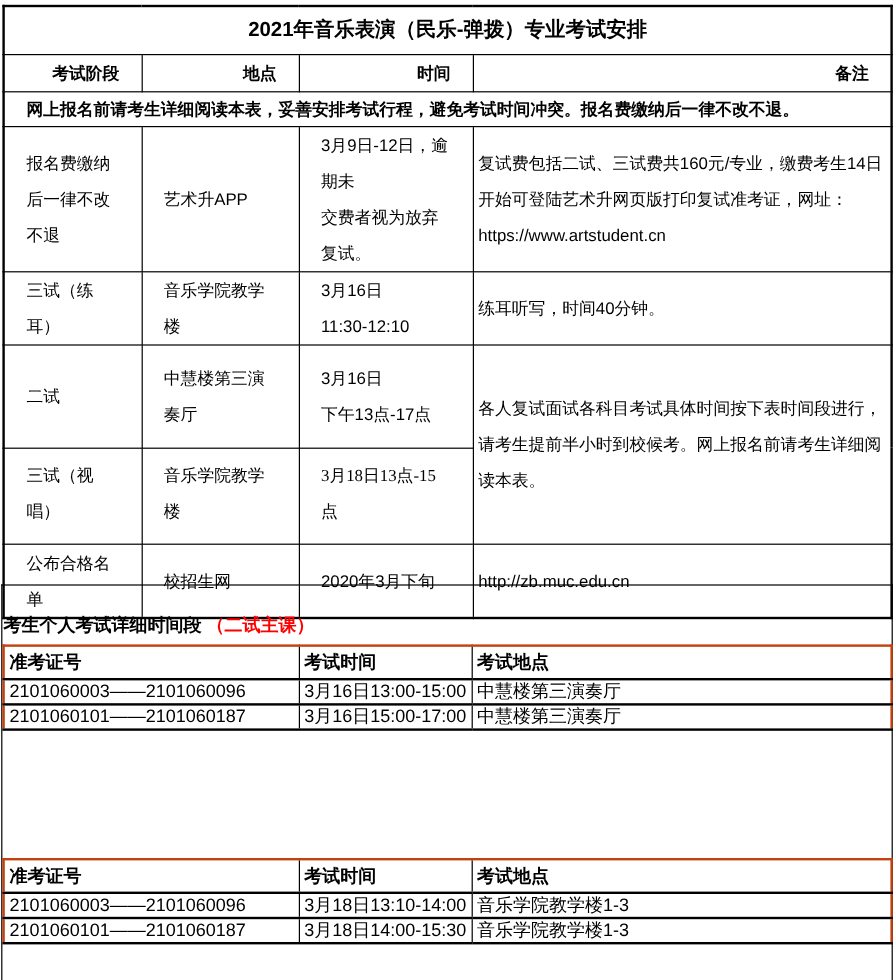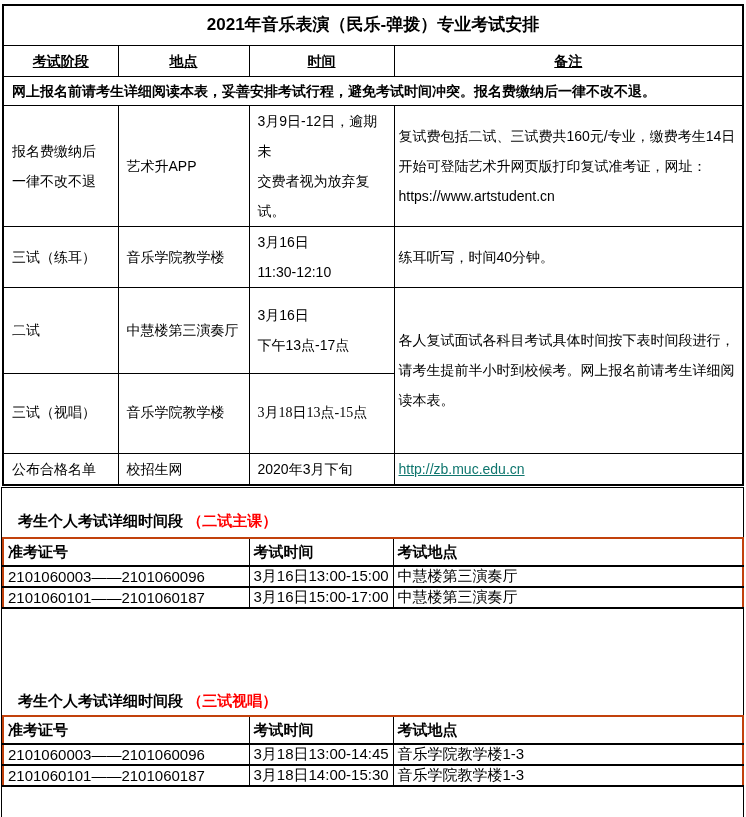--- a/index.html
+++ b/index.html
@@ -2,39 +2,39 @@
 <html><head>
 <meta charset="utf-8">
 <style>
   * { margin:0; padding:0; box-sizing:border-box; }
   body { background:#fff; font-family:"Liberation Sans","DejaVu Sans",sans-serif; color:#000; }
   .page { position:relative; width:746px; height:817px; background:#fff; overflow:hidden; }
 
   
   table { border-collapse:collapse; table-layout:fixed; }
   .t1 { position:absolute; left:2px; top:4px; width:740px; border:2px solid #000; }
-  .t1 td { border:1px solid #000; font-size:14px; line-height:30px; padding:0 8px;
+  .t1 td { border:1px solid #000; font-size:14px; line-height:30px; padding:0 18px;
            vertical-align:middle; overflow:hidden; }
   .t1 .title-cell { font-size:17px; font-weight:bold; text-align:center; height:40px; line-height:20px; }
-  .t1 .head-cell  { font-weight:bold; text-align:center; height:31px; line-height:18px;text-decoration:underline; }
+  .t1 .head-cell  { font-weight:bold; text-align:right; height:31px; line-height:18px; }
   .t1 .note-cell  { font-weight:bold; height:29px; line-height:16px; }
   .t1 .pre { white-space:pre-line; }
   .t1 .remark { padding:0 4px; }
   .r1 td { height:87px; }
   .r2 td { height:59px; }
   .r3 td { height:86px; }
   .r4 td { height:80px;font-family:Liberation Serif, serif; }
   .r5 td { height:31px; }
 
-  .link { color:#0f766e; text-decoration:underline; cursor:pointer; }
+  .link { color:#000000; cursor:pointer; }
 
   
   .frame { position:absolute; left:1px; top:487px; width:743px; height:330px;
            border:1px solid #000; border-bottom:none; }
-  .section-heading { position:absolute; left:16px; font-size:15px; font-weight:bold; white-space:nowrap; }
+  .section-heading { position:absolute; left:1px; font-size:15px; font-weight:bold; white-space:nowrap; }
   .heading-red { color:#FF0000; font-weight:bold; }
 
   .t23 { position:absolute; left:0px; width:741px; border:2px solid #c2410c; }
   .t23 td { border:1px solid #000; border-bottom:2px solid #000; font-size:15px;
             padding:0 4px; vertical-align:middle; overflow:hidden; white-space:nowrap; }
   .t23 .hd td { font-weight:bold; height:28px; }
   .t23 .dr td { height:18px;margin-left:16px; }
   .h2-pos { top:24px; }
   .t2-pos { top:49px; }
   .h3-pos { top:204px; }
@@ -127,40 +127,36 @@
         <td>中慧楼第三演奏厅</td>
       </tr>
       <tr class="dr">
         <td>2101060101——2101060187</td>
         <td>3月16日15:00-17:00</td>
         <td>中慧楼第三演奏厅</td>
       </tr>
     </tbody>
       </table>
 
-    <div class="section-heading h3-pos">
-      <span>考生个人考试详细时间段</span>
-      <span class="heading-red">（三试视唱）</span>
-    </div>
 
     <table class="t23 t3-pos">
       <colgroup>
           <col style="width:246px">
           <col style="width:144px">
           <col style="width:350px">
         </colgroup>
       <tbody>
           <tr class="hd">
         <td>准考证号</td>
         <td>考试时间</td>
         <td>考试地点</td>
       </tr>
       <tr class="dr">
         <td>2101060003——2101060096</td>
-        <td>3月18日13:00-14:45</td>
+        <td>3月18日13:10-14:00</td>
         <td>音乐学院教学楼1-3</td>
       </tr>
       <tr class="dr">
         <td>2101060101——2101060187</td>
         <td>3月18日14:00-15:30</td>
         <td>音乐学院教学楼1-3</td>
       </tr>
     </tbody>
       </table>
 

